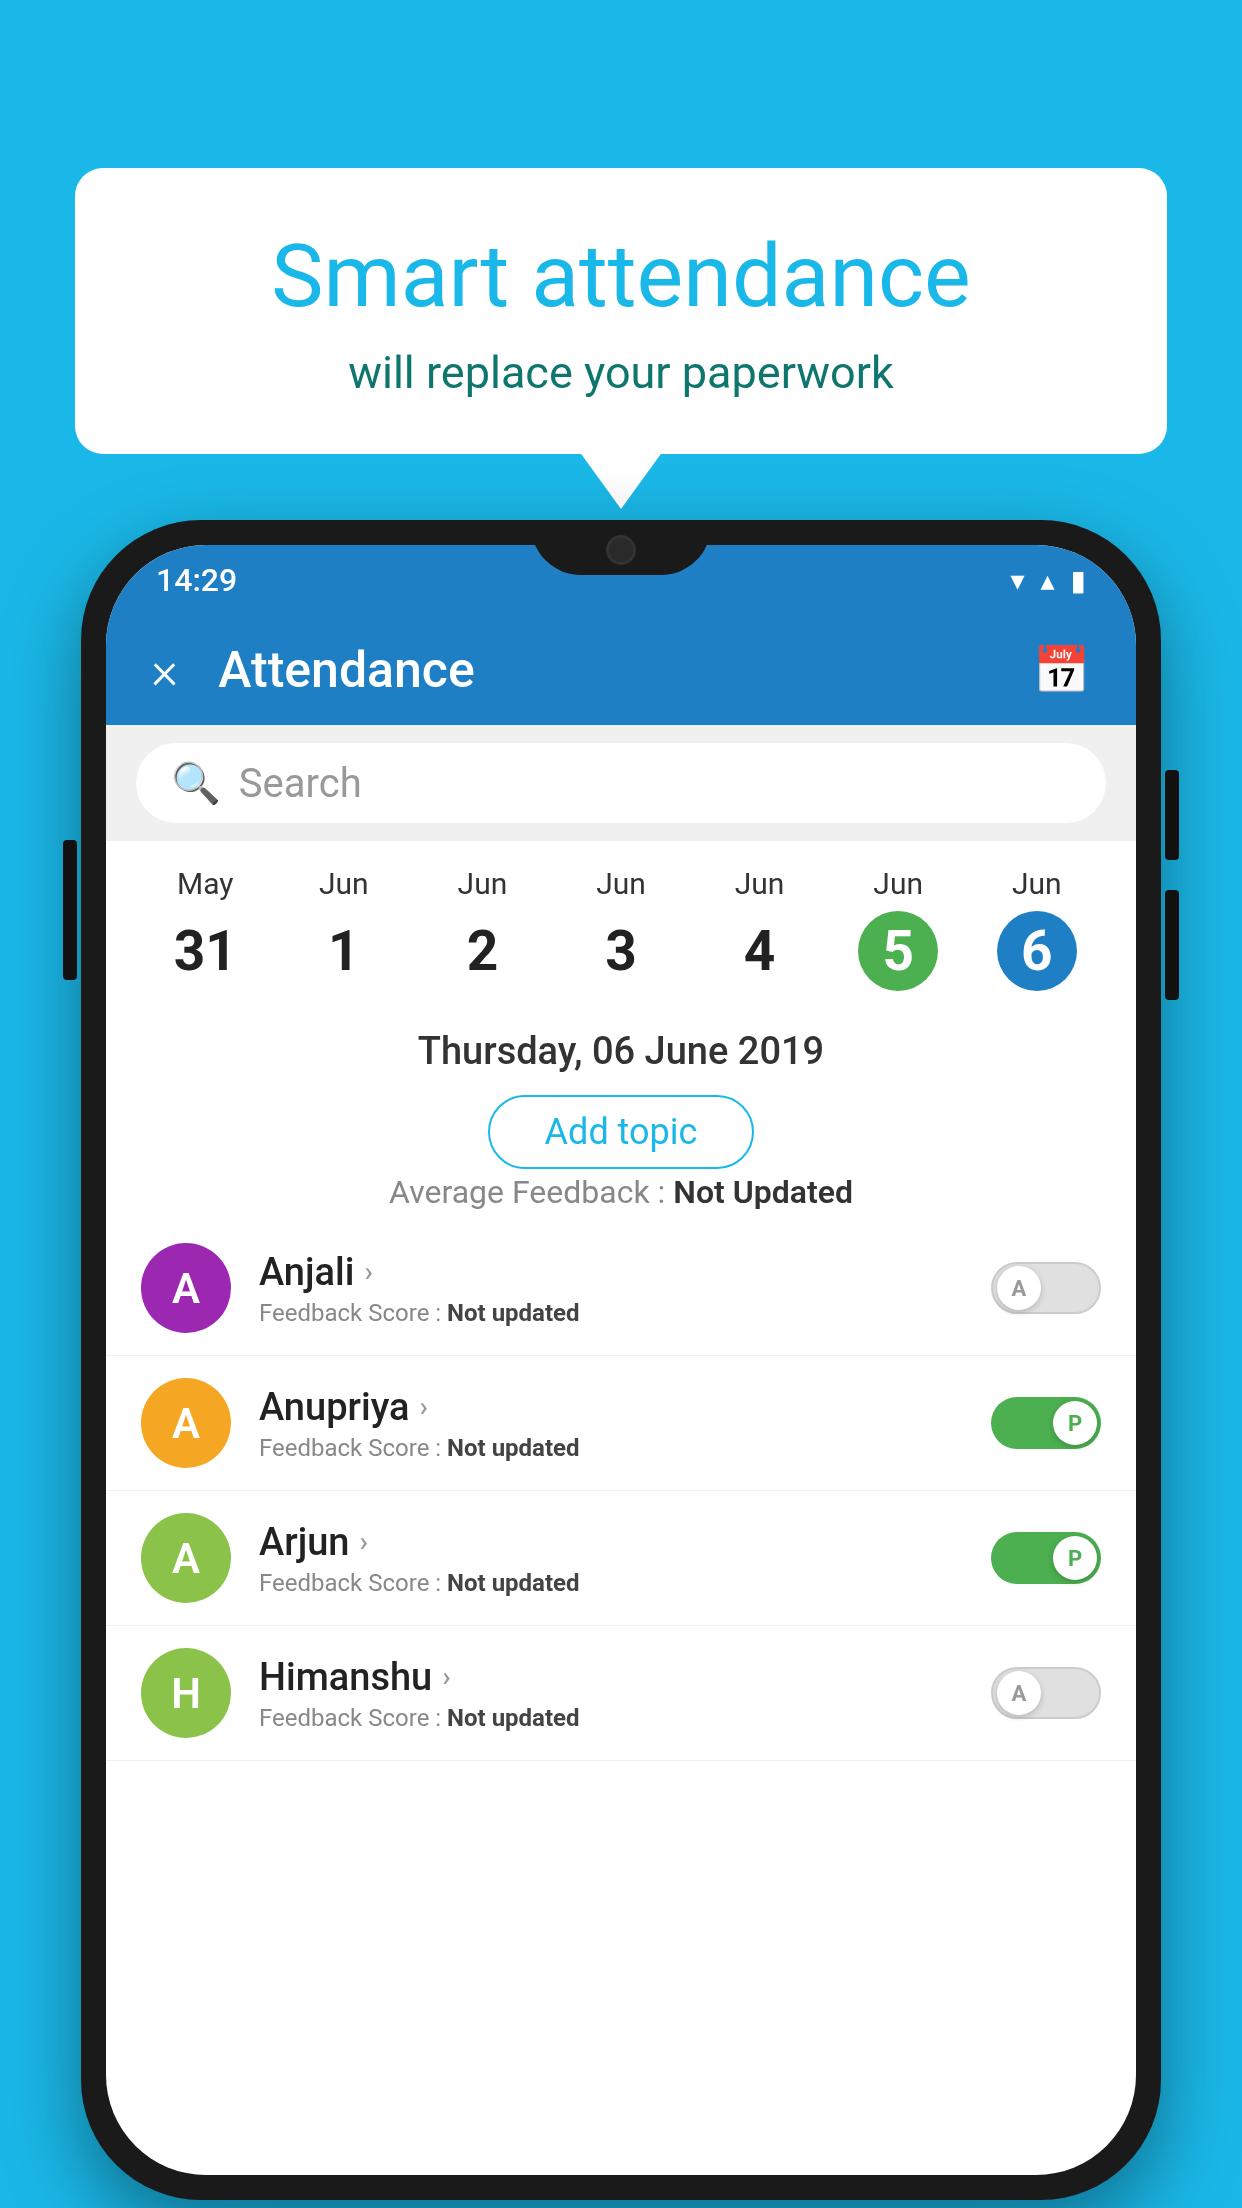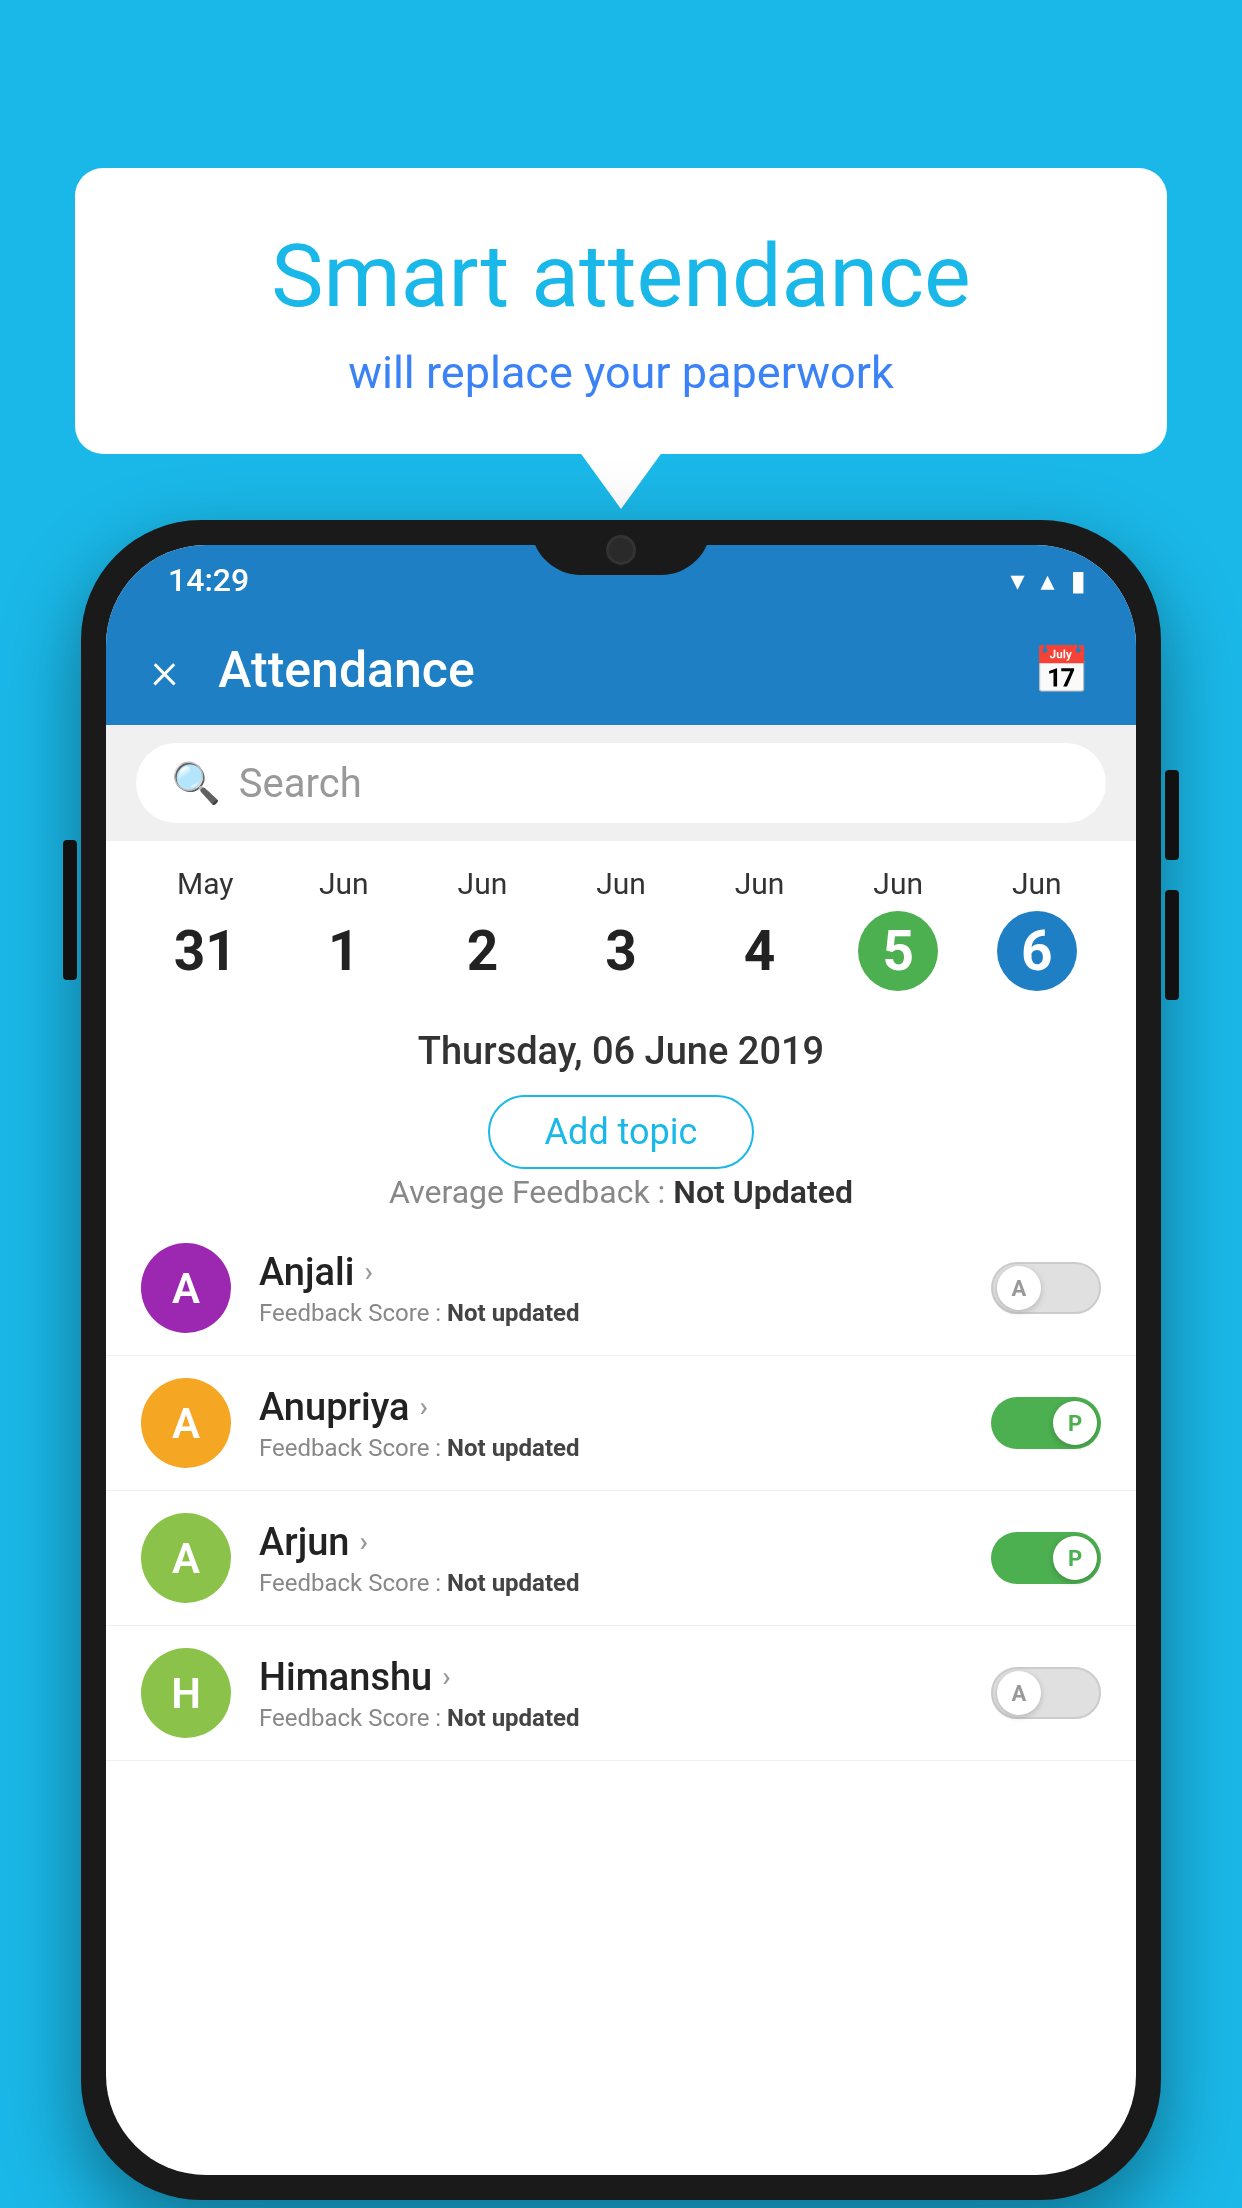--- a/index.html
+++ b/index.html
@@ -38,21 +38,21 @@
     }
     .speech-bubble-title {
       font-size: 88px;
       color: #1ab8e8;
       font-weight: 400;
       line-height: 1.1;
       margin-bottom: 21px;
     }
     .speech-bubble-subtitle {
       font-size: 45px;
-      color: #3b82f6;
+      color: #0f766e;
       font-weight: 400;
     }
 
     
     .phone-wrap {
       position: absolute;
       top: 520px;
       left: 50%;
       transform: translateX(-50%);
       width: 1080px;
@@ -113,21 +113,20 @@
       height: 70px;
       display: flex;
       align-items: center;
       justify-content: space-between;
       padding: 0 50px;
     }
     .status-time {
       color: white;
       font-size: 32px;
       font-weight: 500;
-      margin-left: 12px;
     }
     .status-icons {
       display: flex;
       align-items: center;
       gap: 16px;
     }
     .status-icon {
       color: white;
       font-size: 28px;
     }

